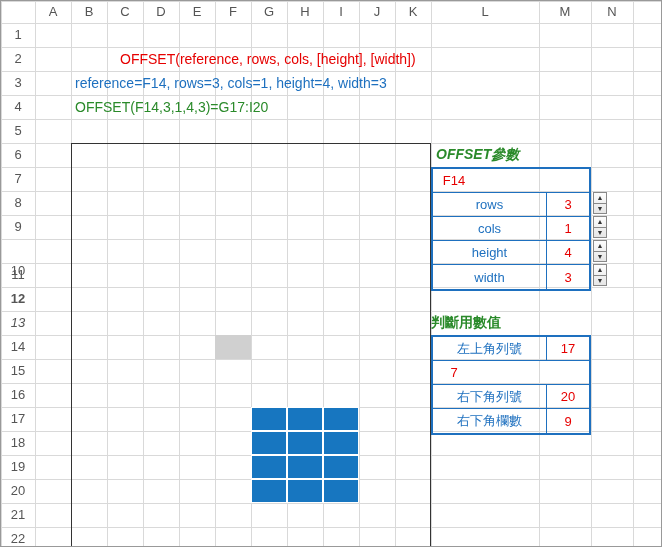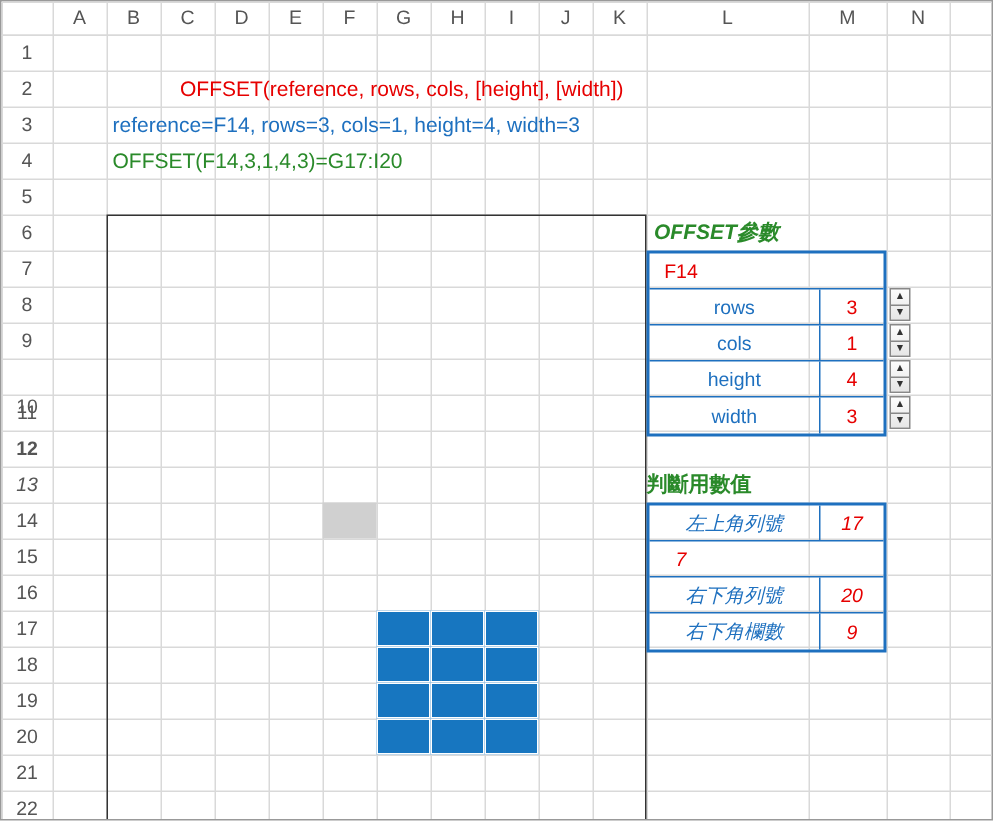--- a/index.html
+++ b/index.html
@@ -255,21 +255,21 @@
         <div class="up">▲</div>
         <div class="down">▼</div>
       </div>
       <div class="spinner" style="left: 592px; top: 263px;">
         <div class="up">▲</div>
         <div class="down">▼</div>
       </div>
     </div>
 
   <div class="section-title" id="judgeTitle" style="left: 430px; top: 313px;">判斷用數值</div>
-  <div class="param-box" id="judgeBox" style="left: 430px; top: 334px; width: 160px; font-style: italic;">
+  <div class="param-box" id="judgeBox" style="left: 430px; top: 334px; width: 160px;">
       <div class="row">
         <div class="label">左上角列號</div>
         <div class="value">17</div>
       </div>
       <div class="row">
         <div class="value">7</div>
       </div>
       <div class="row">
         <div class="label">右下角列號</div>
         <div class="value">20</div>

